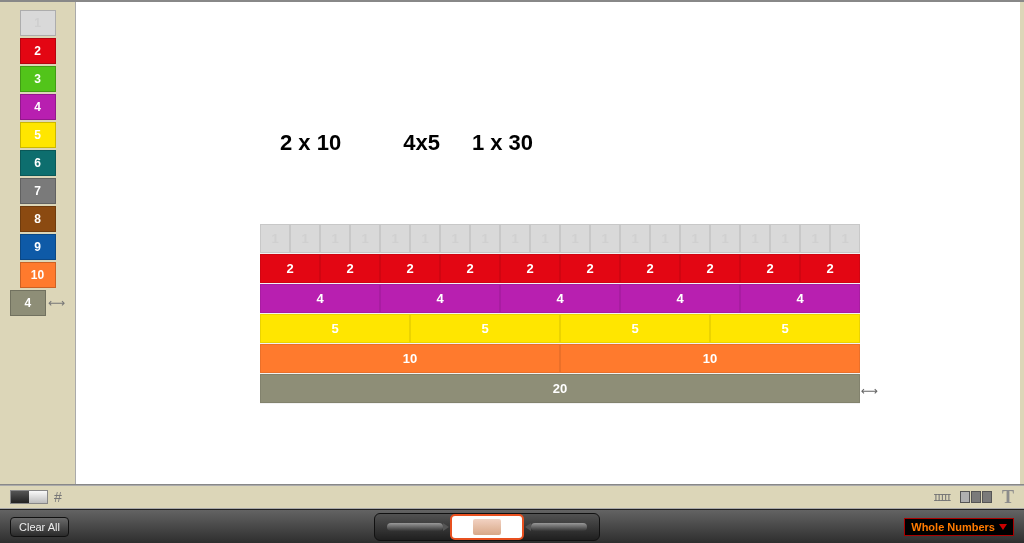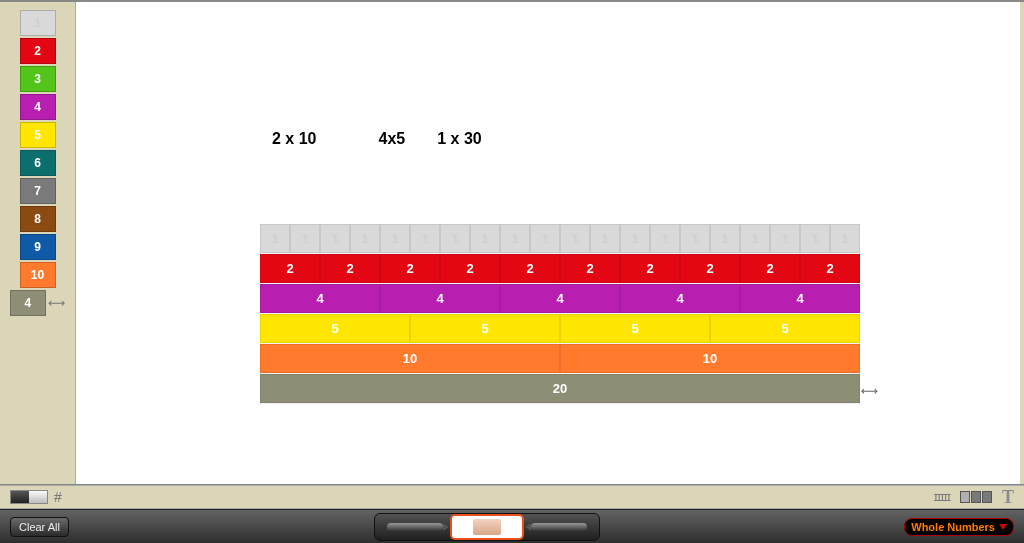--- a/index.html
+++ b/index.html
@@ -10,21 +10,21 @@
   .main { flex: 1; display: flex; background: #dcd6b8; border-top: 2px solid #888; border-bottom: 1px solid #888; }
   .palette { width: 76px; background: #dcd6b8; padding: 8px 0 6px 0; display: flex; flex-direction: column; align-items: center; gap: 2px; border-right: 1px solid #aaa; }
   .pal-item { width: 36px; height: 26px; display: flex; align-items: center; justify-content: center; font-size: 12px; font-weight: bold; color: #fff; cursor: pointer; border: 1px solid rgba(0,0,0,0.2); }
   .pal-item.dimtext { color: #cfcfcf; }
   .pal-row { display: flex; align-items: center; gap: 2px; }
   .pal-arrows { color: #777; font-size: 12px; }
 
   .canvas-wrap { flex: 1; background: #fff; margin: 0 4px 0 0; position: relative; }
   .canvas { position: absolute; inset: 0; }
 
-  .texts { position: absolute; top: 128px; left: 196px; display: flex; gap: 72px; font-size: 16px; font-weight: bold; color: #000; }
+  .texts { position: absolute; top: 128px; left: 204px; display: flex; gap: 72px; font-size: 22px; font-weight: bold; color: #000; }
   .texts span:nth-child(2){ margin-left: -10px;}
   .texts span:nth-child(3){ margin-left: -40px;}
 
   .rod-stack { position: absolute; top: 222px; left: 184px; width: 600px; }
   .rod-row { display: flex; height: 30px; border-bottom: 1px solid rgba(0,0,0,0.05); }
   .rod { display: flex; align-items: center; justify-content: center; font-size: 13px; font-weight: bold; color: #fff; box-shadow: inset 0 0 0 1px rgba(0,0,0,0.08); }
   .rod.muted { color: #d0d0d0; }
   .handles { position: absolute; right: -18px; bottom: 6px; color: #666; font-size: 12px; }
 
   
@@ -44,21 +44,21 @@
   
   .bottom { height: 34px; background: linear-gradient(#636363,#2e2e2e); display: flex; align-items: center; justify-content: space-between; padding: 0 10px; border-top: 1px solid #222; }
   .clear-btn { background: linear-gradient(#6a6a6a,#2a2a2a); border: 1px solid #111; border-radius: 4px; color: #eee; font-size: 11px; padding: 3px 8px; cursor: pointer; }
   .tool-tray { display: flex; align-items: center; gap: 0; background: linear-gradient(#525252,#1f1f1f); border: 1px solid #111; border-radius: 6px; padding: 2px 4px; height: 28px; }
   .tray-slot { width: 70px; height: 22px; display: flex; align-items: center; justify-content: center; border-radius: 3px; margin: 0 1px; }
   .tray-slot.selected { background: #fff; box-shadow: 0 0 0 2px #e8501f; }
   .pen-shape { width: 56px; height: 8px; background: linear-gradient(#999,#333); border-radius: 4px; position: relative; }
   .pen-shape::after { content:""; position:absolute; right:-6px; top:0; width:0; height:0; border-left:6px solid #555; border-top:4px solid transparent; border-bottom:4px solid transparent;}
   .pen-shape.rev::after{ left:-6px; right:auto; border-left:none; border-right:6px solid #555;}
   .eraser-shape { width: 28px; height: 16px; background: linear-gradient(#f2d2c2,#d8a888); border-radius: 2px; }
-  .mode-btn { background: #000; border: 1px solid #a00; border-radius: 8px; padding: 2px 6px; display: flex; align-items: center; gap: 4px; cursor: pointer; }
+  .mode-btn { background: #000; border: 1px solid #a00; border-radius: 0; padding: 2px 6px; display: flex; align-items: center; gap: 4px; cursor: pointer; }
   .mode-btn span { font-size: 11px; font-weight: bold; color: #ff7a00; }
   .mode-btn .tri { width:0; height:0; border-left:4px solid transparent; border-right:4px solid transparent; border-top:6px solid #c00;}
 </style>
 </head>
 <body>
 
 <div class="main">
   <div class="palette" id="palette">
       <div class="pal-row">
         <div class="pal-item dimtext" style="background: rgb(217, 217, 217); color: rgb(207, 207, 207);">1</div>

